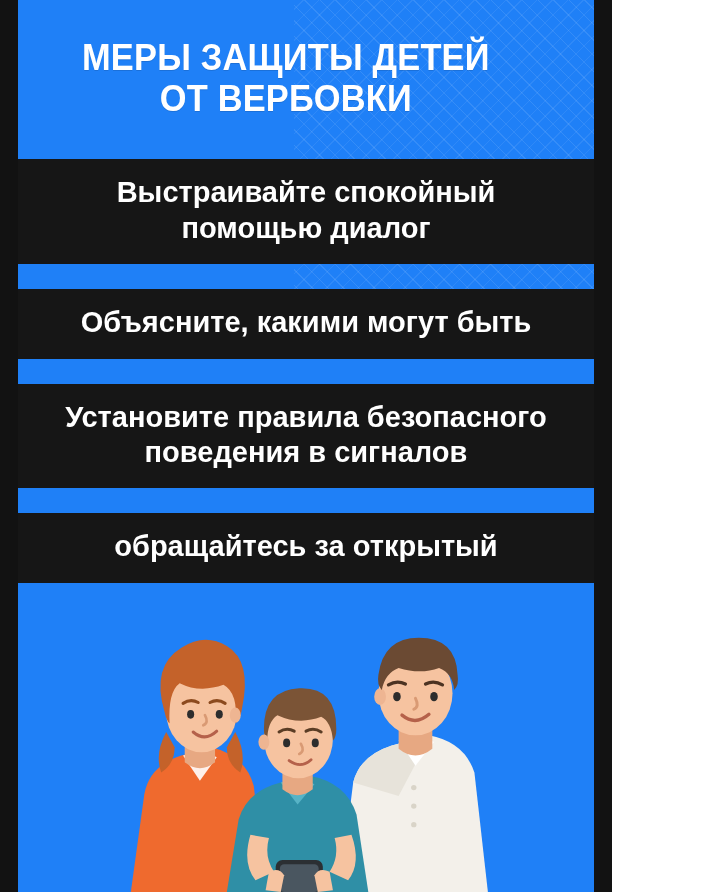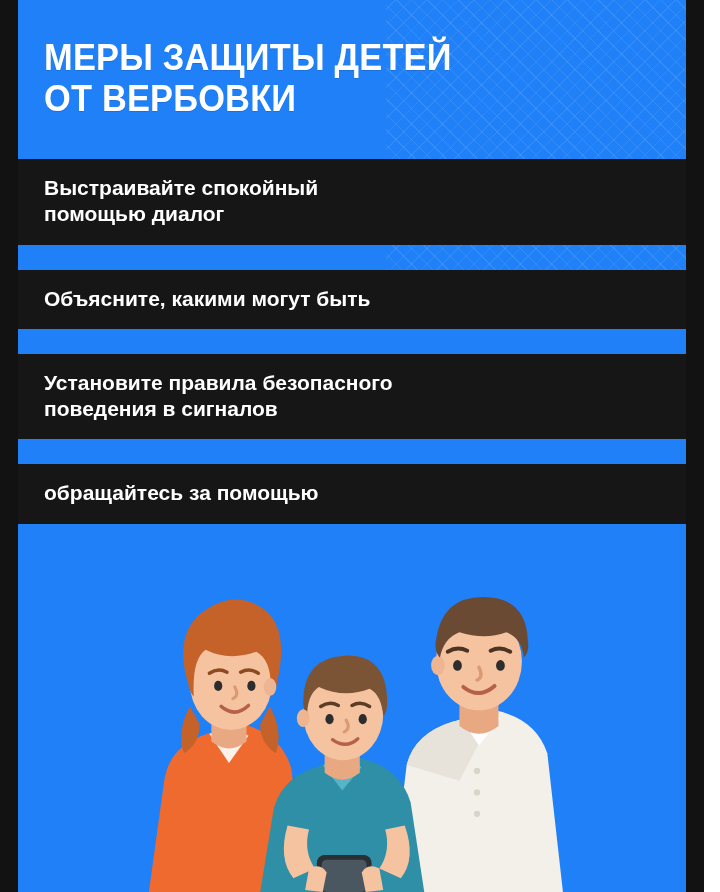--- a/index.html
+++ b/index.html
@@ -5,24 +5,25 @@
   html, body {
     margin: 0;
     padding: 0;
     background: #ffffff;
   }
   body {
     font-family: "Liberation Sans", sans-serif;
   }
   .poster {
     position: relative;
-    width: 704px;
+    width: 612px;
     height: 892px;
     overflow: hidden;
     background: #22c55e;
+    text-align: center;
   }
   
   .rail {
     position: absolute;
     top: 0;
     bottom: 0;
     width: 18px;
     background: #121212;
     z-index: 6;
   }
@@ -90,21 +91,21 @@
 
   .tips {
     position: relative;
     z-index: 2;
     margin-top: 40px;
   }
   .tip {
     background: #161616;
     color: #ffffff;
     padding: 16px 26px 18px 26px;
-    font-size: 21px;
+    font-size: 29px;
     line-height: 1.22;
     font-weight: 600;
   }
   .tip + .tip { margin-top: 25px; }
   .tip .ln { display: block; }
 
   .art {
     position: absolute;
     left: 0;
     right: 0;
@@ -138,21 +139,21 @@
         <span class="ln">помощью диалог</span>
       </div>
       <div class="tip">
         <span class="ln">Объясните, какими могут быть</span>
       </div>
       <div class="tip">
         <span class="ln">Установите правила безопасного</span>
         <span class="ln">поведения в сигналов</span>
       </div>
       <div class="tip">
-        <span class="ln">обращайтесь за помощью</span>
+        <span class="ln">обращайтесь за открытый</span>
       </div>
     </div>
 
     <div class="art">
       <svg viewBox="0 0 684 330" preserveAspectRatio="xMidYMax meet" aria-hidden="true">
 
         <g>
 
           <path d="M398 200 q8 -32 46 -44 l44 -12 q42 8 54 44 l16 142 h-176 z" fill="#f3f0ea"></path>
           <path d="M398 200 q8 -32 46 -44 l16 -4 12 26 -20 38 z" fill="#e7e3da"></path>

